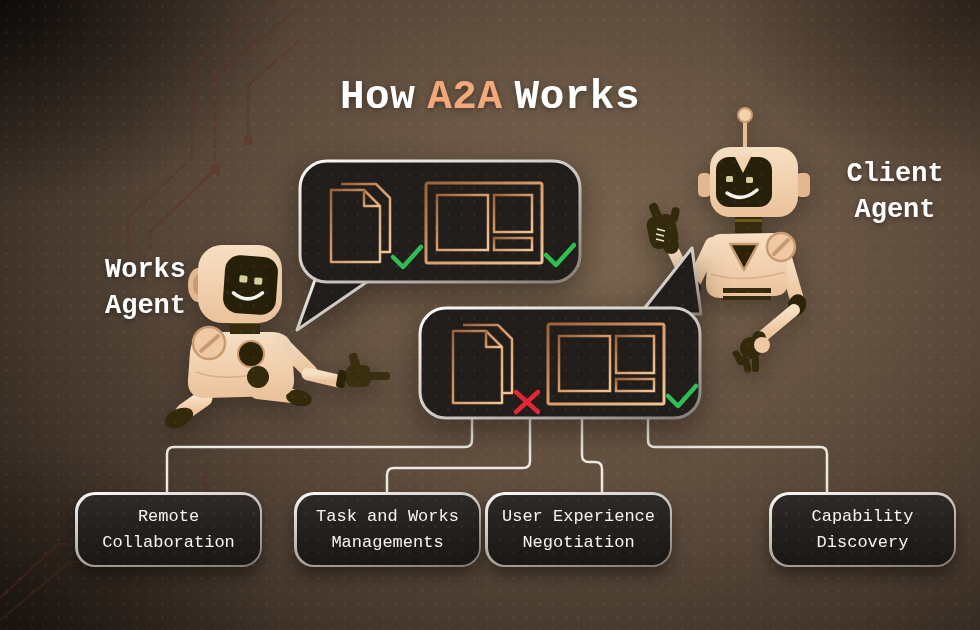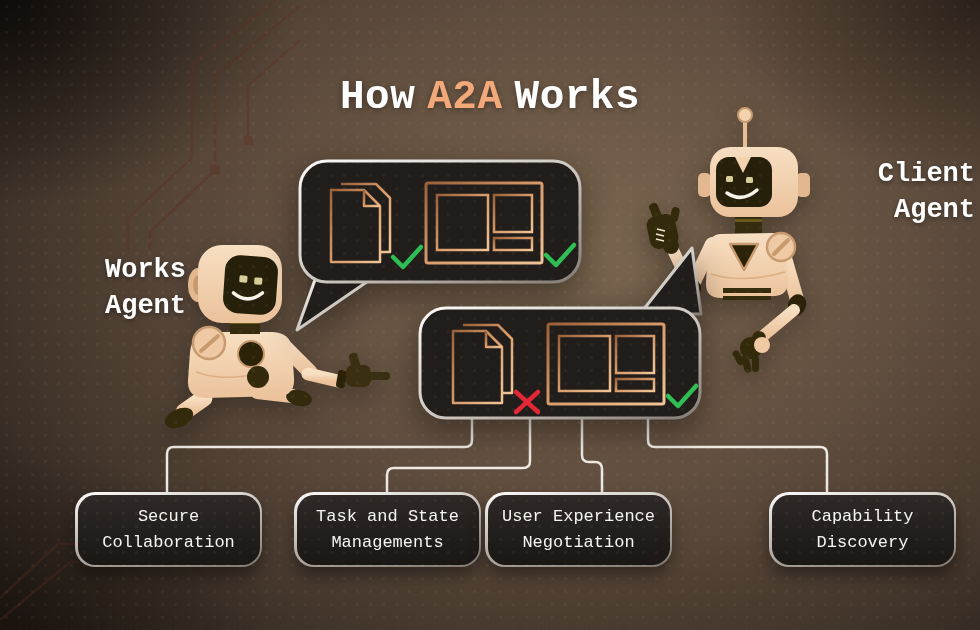--- a/index.html
+++ b/index.html
@@ -24,21 +24,21 @@
     font-size:41px;font-weight:bold;color:#fff;letter-spacing:.5px;
     text-shadow:0 2px 6px rgba(0,0,0,.35);
   }
   .title span{display:inline-block;margin:0 6px;}
   .title .hl{color:#F2A878;}
   .agent-label{
     position:absolute;color:#fff;font-weight:bold;font-size:27px;line-height:36px;
     text-shadow:0 2px 5px rgba(0,0,0,.4);
   }
   .agent-label.remote{left:18px;top:252px;width:168px;text-align:right;}
-  .agent-label.client{left:815px;top:156px;width:160px;text-align:right;}
+  .agent-label.client{left:815px;top:156px;width:160px;text-align:center;}
   .bubble{filter:drop-shadow(0 10px 16px rgba(0,0,0,.42));}
   .robot{filter:drop-shadow(0 8px 12px rgba(0,0,0,.3));}
   .feature{
     position:absolute;top:492px;width:182px;height:70px;border-radius:20px;padding:2.5px;
     background:linear-gradient(170deg,#fdfdfc 0%,#cfcac3 35%,#7d776f 100%);
     box-shadow:0 9px 16px rgba(0,0,0,.38);
   }
   .feature-inner{
     width:100%;height:100%;border-radius:17.5px;box-sizing:border-box;
     background:linear-gradient(180deg,#2f2a27 0%,#221e1c 55%,#1a1715 100%);
@@ -261,27 +261,27 @@
         <rect x="147" y="42" width="51" height="55" stroke-width="2.5"></rect>
         <rect x="204" y="42" width="38" height="37" stroke-width="2.5"></rect>
         <rect x="204" y="85" width="38" height="12" stroke-width="2.5"></rect>
       </g>
       <path d="M256,102 L266,112 L284,92" fill="none" stroke="#2FBE54" stroke-width="4.5" stroke-linecap="round" stroke-linejoin="round"></path>
     </g>
   </svg>
 
   <div class="feature" style="left:75px">
     <div class="feature-inner">
-      <div>Secure</div>
+      <div>Remote</div>
       <div>Collaboration</div>
     </div>
   </div>
   <div class="feature" style="left:294px">
     <div class="feature-inner">
-      <div>Task and State</div>
+      <div>Task and Works</div>
       <div>Managements</div>
     </div>
   </div>
   <div class="feature" style="left:485px">
     <div class="feature-inner">
       <div>User Experience</div>
       <div>Negotiation</div>
     </div>
   </div>
   <div class="feature" style="left:769px">

